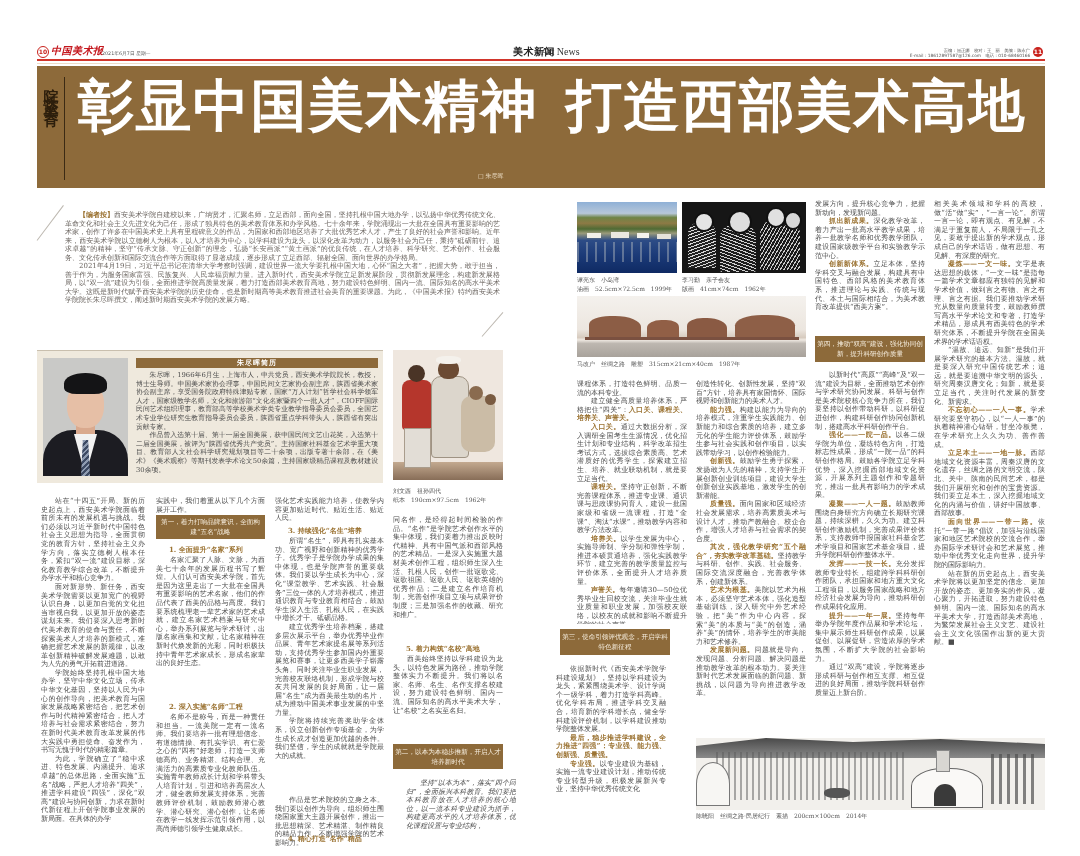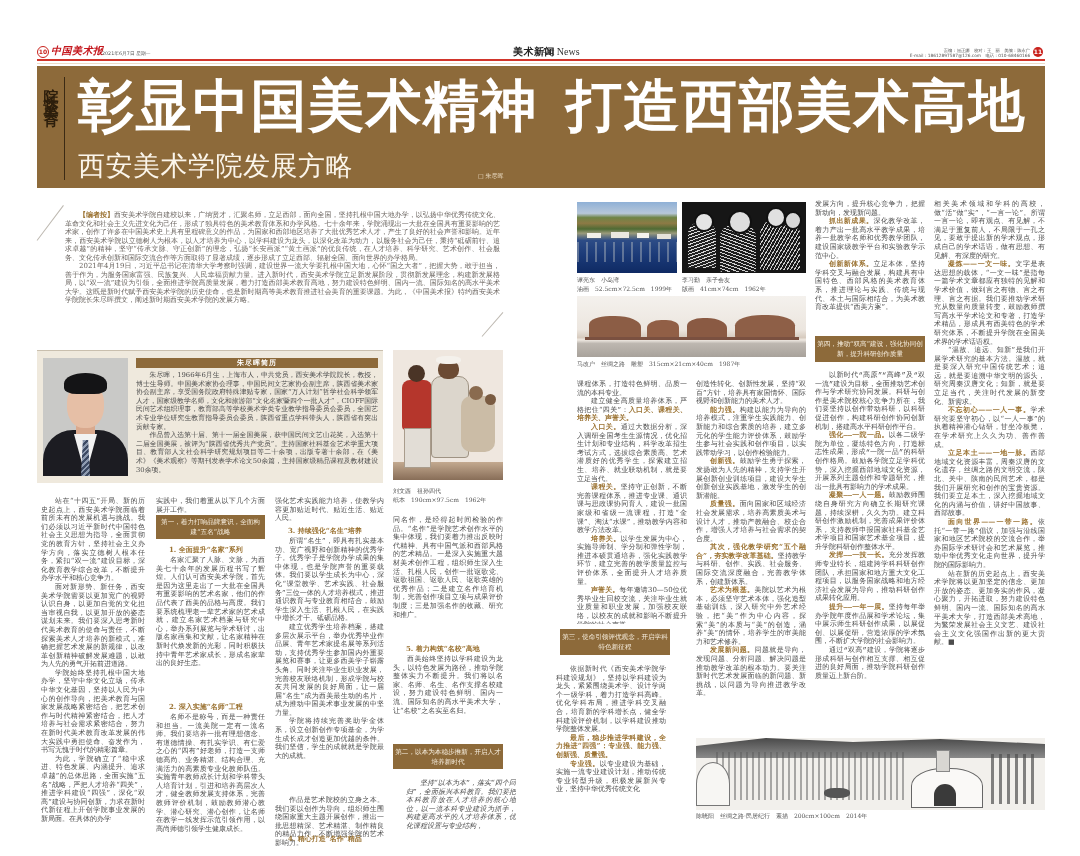--- a/index.html
+++ b/index.html
@@ -59,21 +59,20 @@
 </div>
 <div class="mh-circle right">11</div>
 <div class="abs rule-red"></div>
 <div class="abs rule-thin"></div>
 
 <div class="abs banner">
   <div class="col-label">院长谈美育</div>
   <div class="col-divider"></div>
   <div class="headline" style="left:41px;">彰显中国美术精神</div>
   <div class="headline" style="left:529px;">打造西部美术高地</div>
-  <div class="subtitle">西安美术学院发展方略</div>
   <div class="byline">□ 朱尽晖</div>
 </div>
 
 <div class="slash" style="left:37px;top:240px;width:44px;transform:rotate(-53deg);"></div>
 <div class="abs intro">
   <p><span class="kw">【编者按】</span><span>西安美术学院自建校以来，广纳贤才，汇聚名师，立足西部，面向全国，坚持扎根中国大地办学，以弘扬中华优秀传统文化、革命文化和社会主义先进文化为己任，形成了独具特色的美术教育体系和办学风格。七十余年来，学院涌现出一大批在全国具有重要影响的艺术家，创作了许多在中国美术史上具有里程碑意义的作品，为国家和西部地区培养了大批优秀艺术人才，产生了良好的社会声誉和影响。近年来，西安美术学院以立德树人为根本，以人才培养为中心，以学科建设为龙头，以深化改革为动力，以服务社会为己任，秉持“砥砺前行、追求卓越”的精神，坚守“传承文脉、守正创新”的理念，弘扬“长安画派”“黄土画派”的优良传统，在人才培养、科学研究、艺术创作、社会服务、文化传承创新和国际交流合作等方面取得了显著成绩，逐步形成了立足西部、辐射全国、面向世界的办学格局。</span></p>
   <p>2021年4月19日，习近平总书记在清华大学考察时强调，建设世界一流大学要扎根中国大地，心怀“国之大者”，把握大势，敢于担当，善于作为，为服务国家富强、民族复兴、人民幸福贡献力量。进入新时代，西安美术学院立足新发展阶段，贯彻新发展理念，构建新发展格局，以“双一流”建设为引领，全面推进学院高质量发展，着力打造西部美术教育高地，努力建设特色鲜明、国内一流、国际知名的高水平美术大学。这既是新时代赋予西安美术学院的历史使命，也是新时期高等美术教育推进社会美育的重要课题。为此，《中国美术报》特约西安美术学院院长朱尽晖撰文，阐述新时期西安美术学院的发展方略。</p>
 </div>
 <div class="slash" style="left:482px;top:336px;width:32px;transform:rotate(-49deg);"></div>
 
@@ -214,21 +213,21 @@
   <p><span class="kw">艺术为根基。</span><span>美院以艺术为根本，必须坚守艺术本体，强化造型基础训练，深入研究中外艺术经验，把“美”作为中心内容，探索“美”的本质与“美”的创造，涵养“美”的情怀，培养学生的审美能力和艺术修养。</span></p>
   <p><span class="kw">发展新问题。</span><span>问题就是导向，发现问题、分析问题、解决问题是推动教学改革的根本动力。要关注新时代艺术发展面临的新问题、新挑战，以问题为导向推进教学改革。</span></p>
 </div>
 
 <div class="seg" style="left:815px;top:200px;width:110px;height:128px;">
   <p style="text-indent:0">发展方向，提升核心竞争力，把握新动向，发现新问题。</p>
   <p><span class="kw">抓出新成果。</span><span>深化教学改革，着力产出一批高水平教学成果，培养一批教学名师和优秀教学团队，建设国家级教学平台和实验教学示范中心。</span></p>
   <p><span class="kw">创新新体系。</span><span>立足本体，坚持学科交叉与融合发展，构建具有中国特色、西部风格的美术教育体系，推进理论与实践、传统与现代、本土与国际相结合，为美术教育改革提供“西美方案”。</span></p>
 </div>
 <div class="box" style="left:815px;top:336px;width:110px;height:26px;">第四，推动“双高”建设，强化协同创新，提升科研创作质量</div>
-<div class="seg" style="left:815px;top:371px;width:110px;height:364px;font-family:Liberation Mono, monospace;">
+<div class="seg" style="left:815px;top:371px;width:110px;height:364px;">
   <p>以新时代“高原”“高峰”及“双一流”建设为目标，全面推动艺术创作与学术研究协同发展。科研与创作是美术院校核心竞争力所在，我们要坚持以创作带动科研，以科研促进创作，构建科研创作协同创新机制，搭建高水平科研创作平台。</p>
   <p><span class="kw">强化——一院一品。</span><span>以各二级学院为单位，凝练特色方向，打造标志性成果，形成“一院一品”的科研创作格局。鼓励各学院立足学科优势，深入挖掘西部地域文化资源，开展系列主题创作和专题研究，推出一批具有影响力的学术成果。</span></p>
   <p><span class="kw">凝聚——一人一题。</span><span>鼓励教师围绕自身研究方向确立长期研究课题，持续深耕，久久为功。建立科研创作激励机制，完善成果评价体系，支持教师申报国家社科基金艺术学项目和国家艺术基金项目，提升学院科研创作整体水平。</span></p>
   <p><span class="kw">发挥——一技一长。</span><span>充分发挥教师专业特长，组建跨学科科研创作团队，承担国家和地方重大文化工程项目，以服务国家战略和地方经济社会发展为导向，推动科研创作成果转化应用。</span></p>
   <p><span class="kw">提升——一年一展。</span><span>坚持每年举办学院年度作品展和学术论坛，集中展示师生科研创作成果，以展促创、以展促研，营造浓厚的学术氛围，不断扩大学院的社会影响力。</span></p>
   <p>通过“双高”建设，学院将逐步形成科研与创作相互支撑、相互促进的良好局面，推动学院科研创作质量迈上新台阶。</p>
 </div>
 
 <div class="seg" style="left:934px;top:200px;width:111px;height:535px;">
   <p style="text-indent:0">相关美术领域和学科的高校，做“活”做“实”，“一言一论”。所谓一言一论，即有观点、有见解，不满足于重复前人，不局限于一孔之见，要敢于提出新的学术观点，形成自己的学术话语，做有思想、有见解、有深度的研究。</p>

